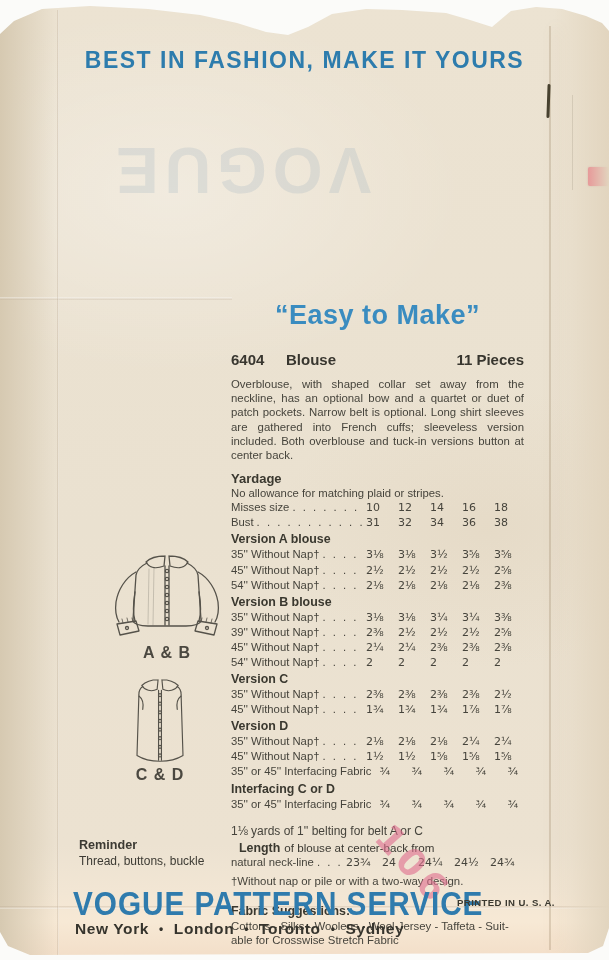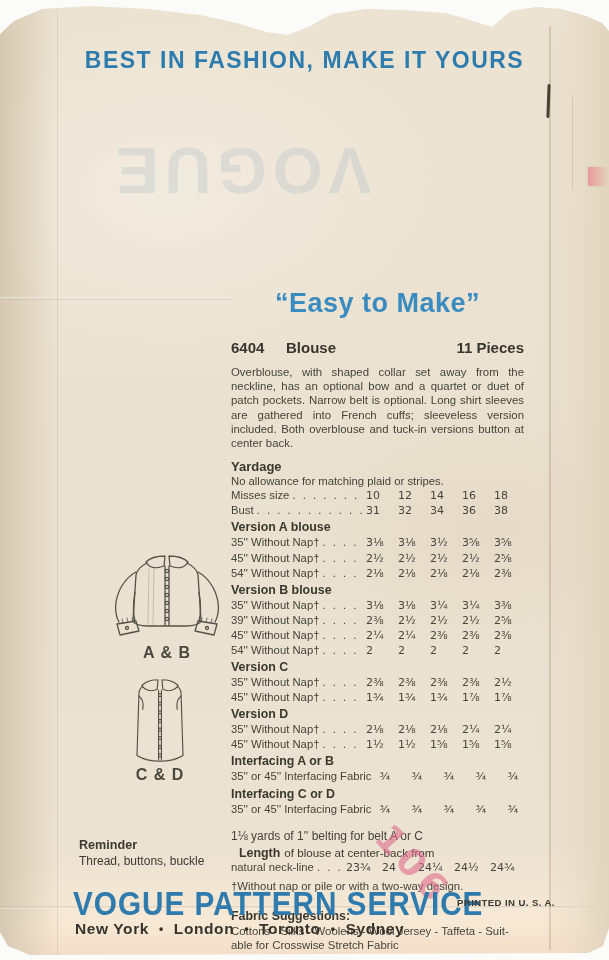--- a/index.html
+++ b/index.html
@@ -40,21 +40,21 @@
     position:absolute;left:110px;top:133px;
     font-size:64px;font-weight:bold;letter-spacing:6px;
     color:rgba(138,164,186,.20);transform:rotate(180deg);white-space:nowrap;
   }
   .banner{
     position:absolute;left:0;top:46px;width:609px;text-align:center;
     font-size:23px;font-weight:bold;letter-spacing:1.5px;color:#2d7cad;
     transform:scaleY(1.08);
   }
   
-  .col{position:absolute;left:231px;top:288px;width:293px;color:#3c3a33;}
+  .col{position:absolute;left:231px;top:300px;width:293px;color:#3c3a33;}
   .easy{font-size:27px;font-weight:bold;color:#3a8cc0;text-align:center;letter-spacing:.5px;}
   .meta{display:flex;align-items:baseline;margin-top:20px;font-size:15px;font-weight:bold;color:#38362f;}
   .meta .num{width:55px;}
   .meta .grow{flex:1;}
   .desc{margin-top:9px;font-size:11.4px;line-height:14.2px;text-align:justify;color:#46443c;}
   .ytitle{margin-top:9px;font-size:13px;font-weight:bold;color:#3a382f;}
   .ynote{font-size:11.3px;line-height:14px;color:#46443c;}
   .trow{display:flex;align-items:baseline;line-height:14.1px;font-size:11.3px;color:#46443c;white-space:nowrap;}
   .trow.section{font-weight:bold;font-size:12.4px;color:#3a382f;margin-top:2px;line-height:15px;}
   .tlabel{flex:0 0 auto;}
@@ -233,21 +233,20 @@
         </div>
         <div class="trow">
           <span class="tlabel">45'' Without Nap†</span>
           <span class="leaders">. . . . . . . . . . . . . . . . . . . . . . . . . . . . . . . . . . . . . . . . </span>
           <span class="tval">1½</span>
           <span class="tval">1½</span>
           <span class="tval">1⅝</span>
           <span class="tval">1⅝</span>
           <span class="tval">1⅝</span>
         </div>
-        <div class="trow section">Interfacing A or B</div>
         <div class="trow">
           <span class="tlabel">35'' or 45'' Interfacing Fabric</span>
           <span class="leaders noleader"></span>
           <span class="tval">¾</span>
           <span class="tval">¾</span>
           <span class="tval">¾</span>
           <span class="tval">¾</span>
           <span class="tval">¾</span>
         </div>
         <div class="trow section">Interfacing C or D</div>

